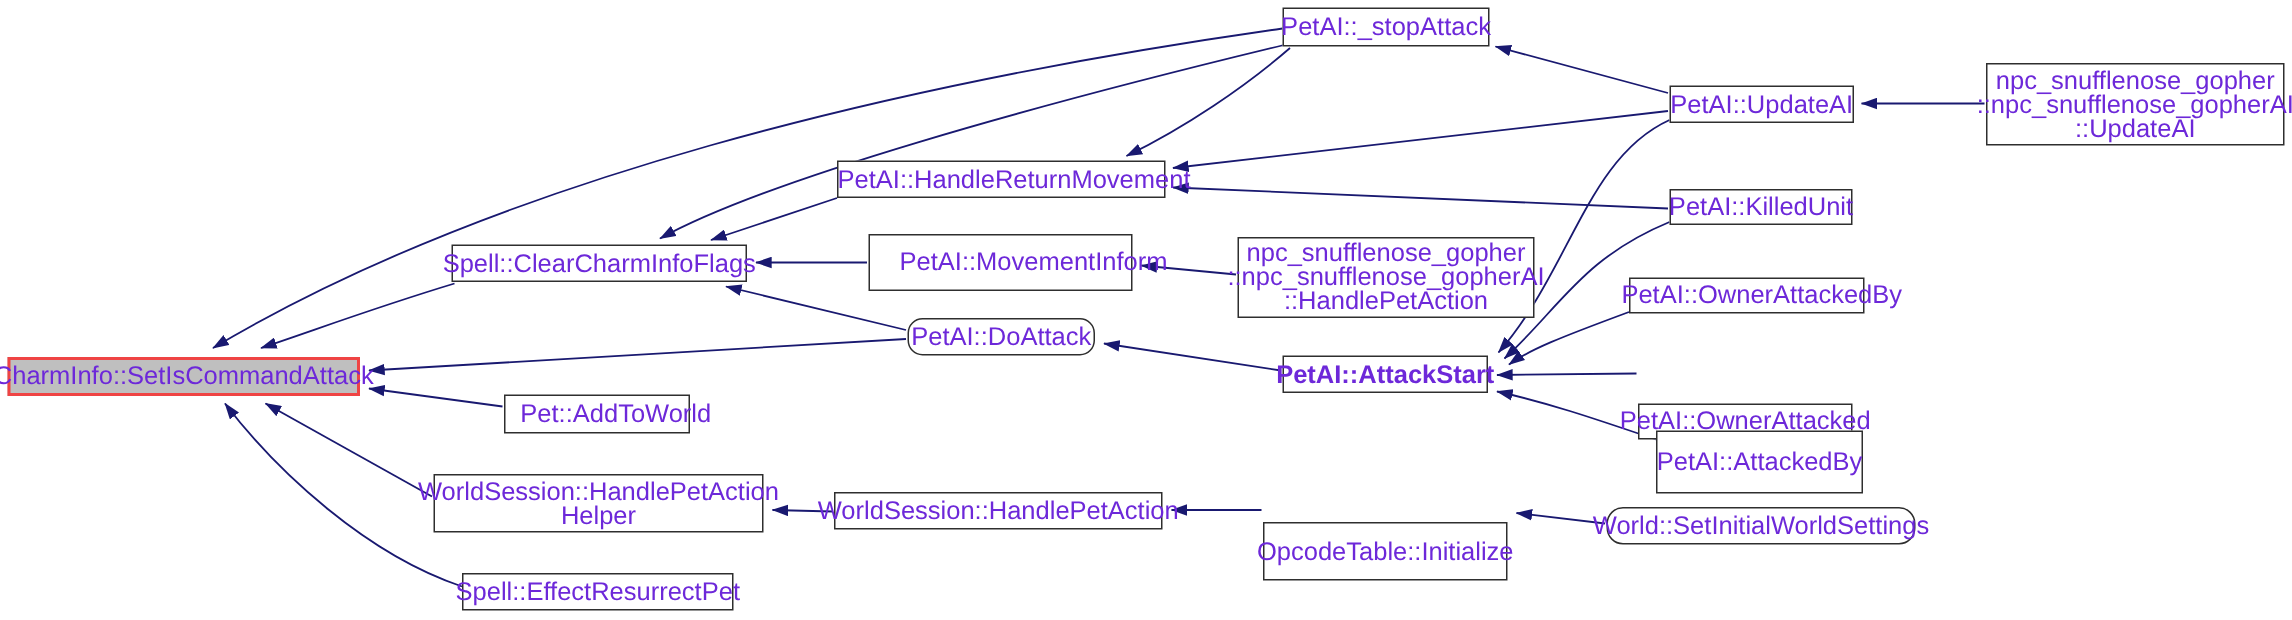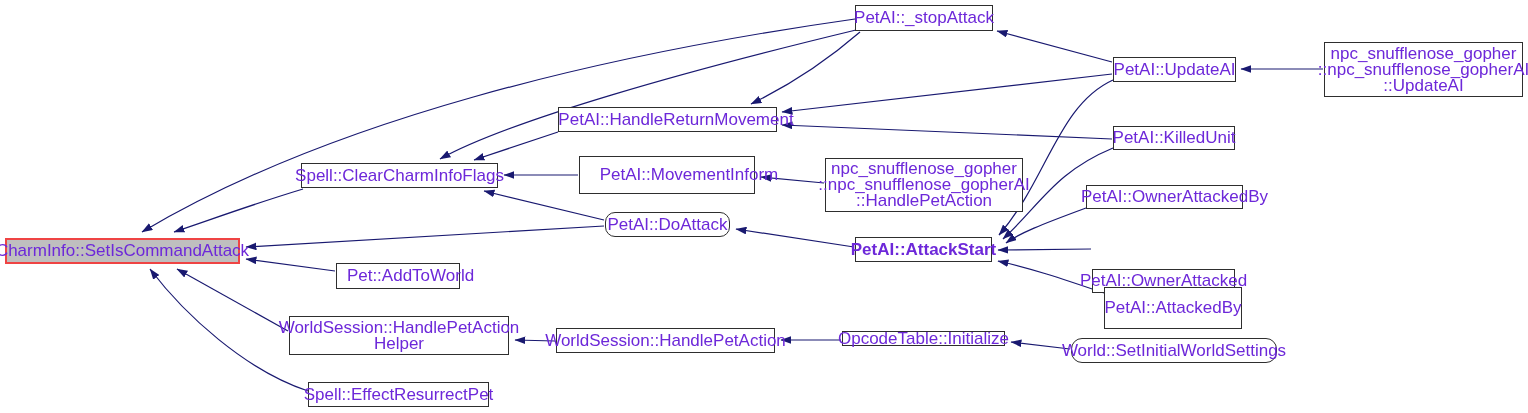--- a/index.html
+++ b/index.html
@@ -134,20 +134,20 @@
       <div class="node" style="left: 289px; top: 316px; width: 220px; height: 39px;">
         <div>WorldSession::HandlePetAction</div>
         <div>Helper</div>
       </div>
       <div class="node" style="left: 308px; top: 382px; width: 181px; height: 25px;">
         <div>Spell::EffectResurrectPet</div>
       </div>
       <div class="node" style="left: 556px; top: 328px; width: 219px; height: 25px;">
         <div>WorldSession::HandlePetAction</div>
       </div>
-      <div class="node" style="left: 842px; top: 331px; width: 163px; height: 15px;">
+      <div class="node" style="left: 842px; top: 348px; width: 163px; height: 39px;">
         <div>OpcodeTable::Initialize</div>
       </div>
       <div class="node" style="left: 1071px; top: 338px; width: 206px; height: 25px; border-radius: 11px;">
         <div>World::SetInitialWorldSettings</div>
       </div>
     </div>
 </div>
 
 </body></html>

